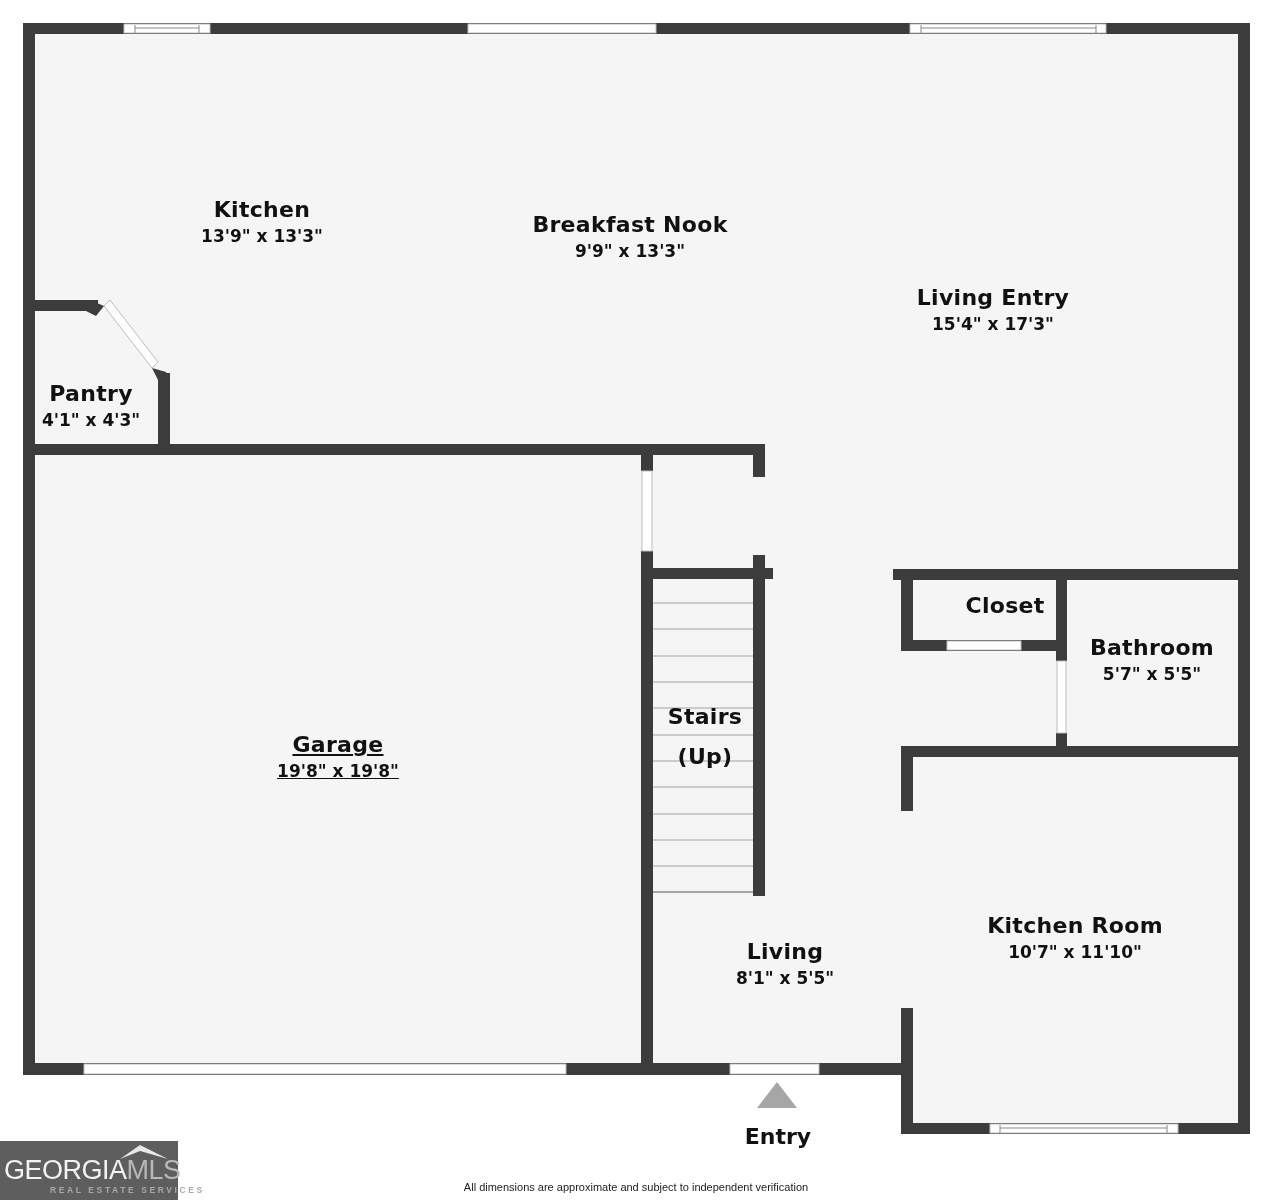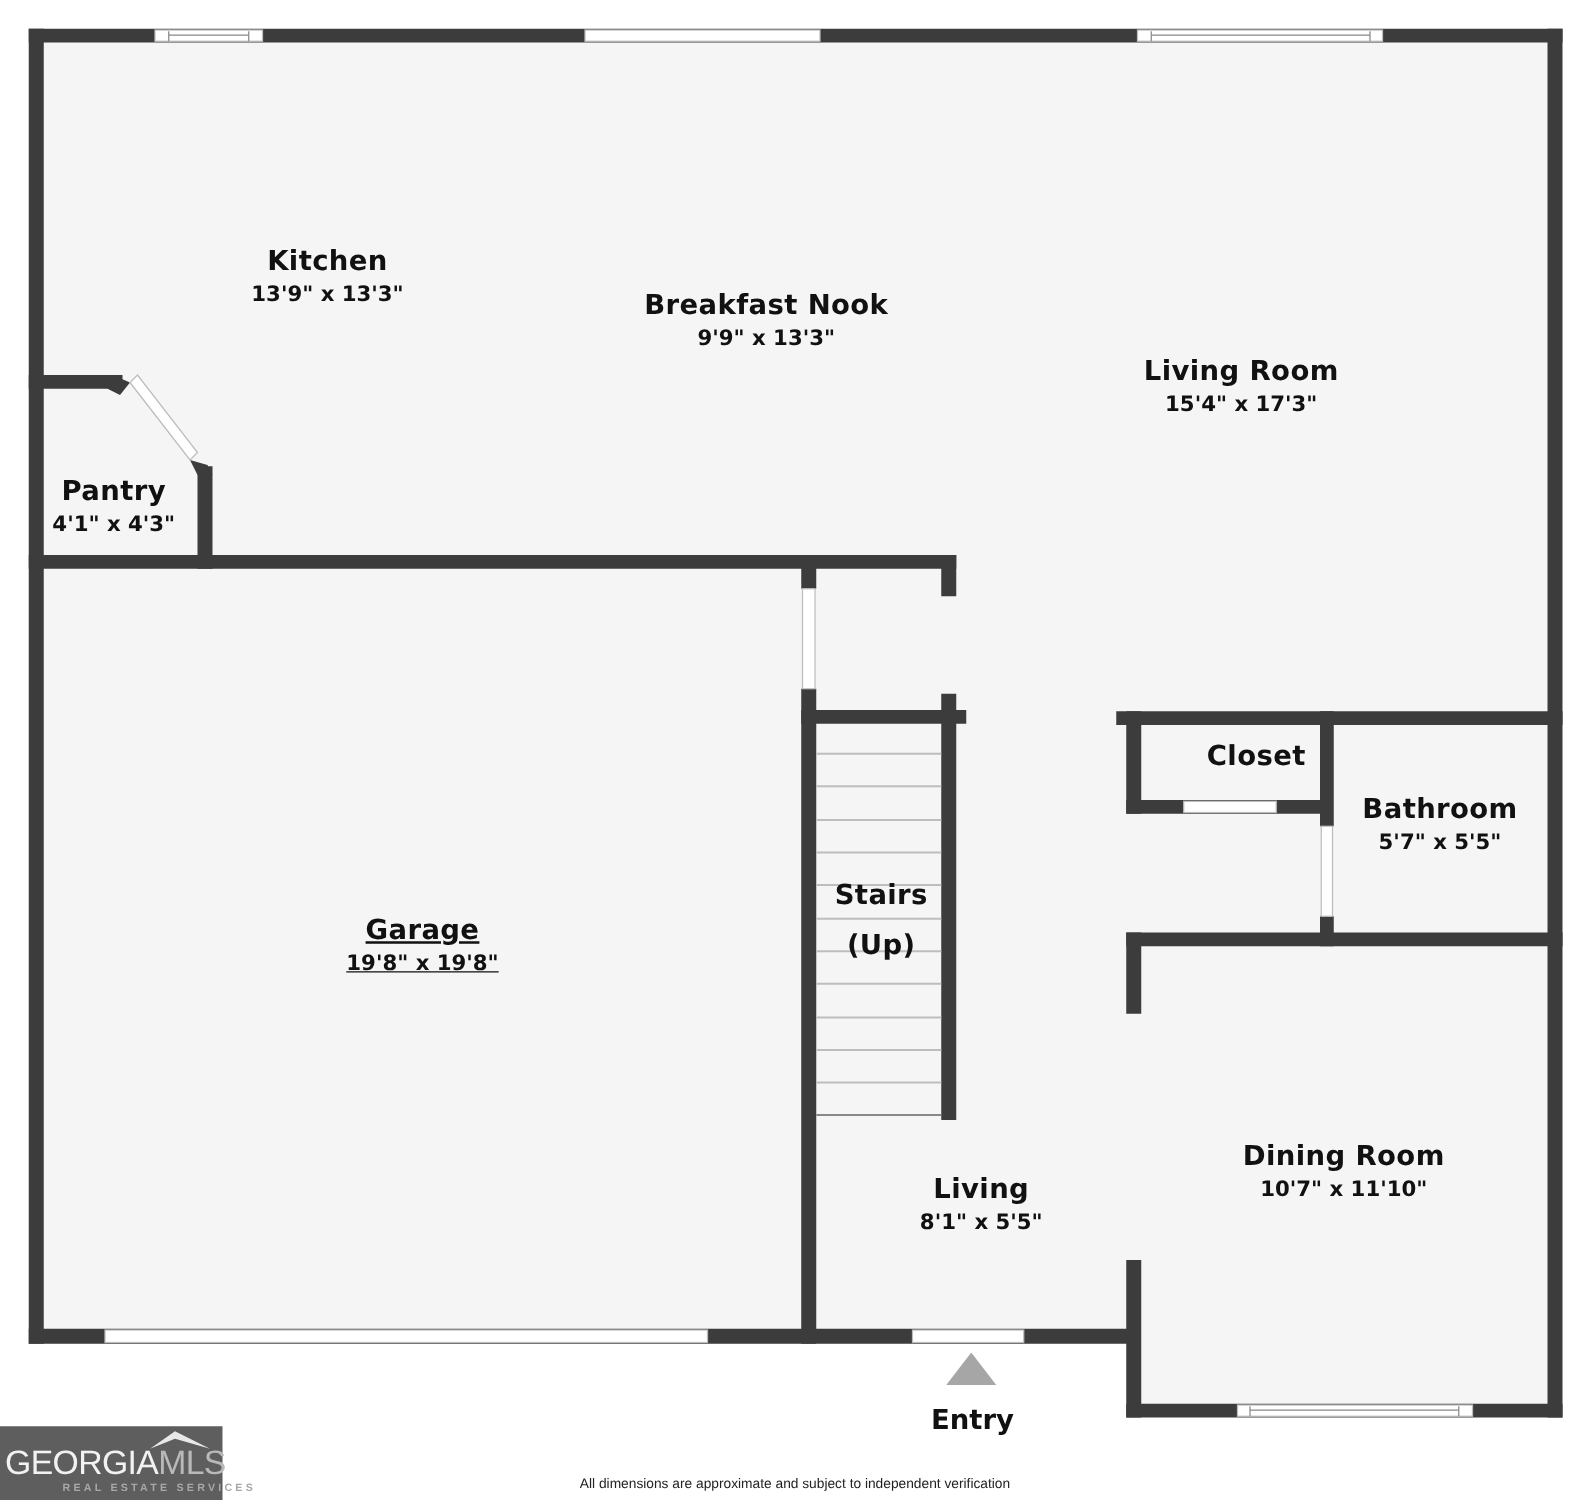--- a/index.html
+++ b/index.html
@@ -114,26 +114,26 @@
     <line x1="653" y1="892" x2="753" y2="892" stroke="#888"></line>
   </g>
 
   <polygon points="777,1082 797,1108 757,1108" fill="#a6a6a6"></polygon>
 </svg>
 
 <div class="room-label" style="left:262px; top:196px;">
   <div class="room-name">Kitchen</div>
   <div class="room-dim">13'9" x 13'3"</div>
 </div>
-<div class="room-label" style="left:613px; top:211px;margin-top:20px;">
+<div class="room-label" style="left:630px; top:211px;">
   <div class="room-name">Breakfast Nook</div>
   <div class="room-dim">9'9" x 13'3"</div>
 </div>
 <div class="room-label" style="left:993px; top:284px;">
-  <div class="room-name">Living Room</div>
+  <div class="room-name">Living Entry</div>
   <div class="room-dim">15'4" x 17'3"</div>
 </div>
 <div class="room-label" style="left:91px; top:358px;margin-top:22px;">
   <div class="room-name">Pantry</div>
   <div class="room-dim">4'1" x 4'3"</div>
 </div>
 <div class="room-label" style="left:985px; top:592px;margin-left:20px;">
   <div class="room-name">Closet</div>
 </div>
 <div class="room-label" style="left:1152px; top:634px;">
@@ -142,21 +142,21 @@
 </div>
 <div class="room-label" style="left:338px; top:731px;text-decoration:underline;">
   <div class="room-name">Garage</div>
   <div class="room-dim">19'8" x 19'8"</div>
 </div>
 <div class="room-label" style="left:705px; top:703px;">
   <div class="room-name">Stairs</div>
   <div class="room-name" style="margin-top:12px;">(Up)</div>
 </div>
 <div class="room-label" style="left:1075px; top:912px;">
-  <div class="room-name">Dining Room</div>
+  <div class="room-name">Kitchen Room</div>
   <div class="room-dim">10'7" x 11'10"</div>
 </div>
 <div class="room-label" style="left:785px; top:938px;">
   <div class="room-name">Living</div>
   <div class="room-dim">8'1" x 5'5"</div>
 </div>
 
 <div class="entry-label" style="left:778px; top:1124px;text-align:center;">Entry</div>
 
 <div class="logo">

